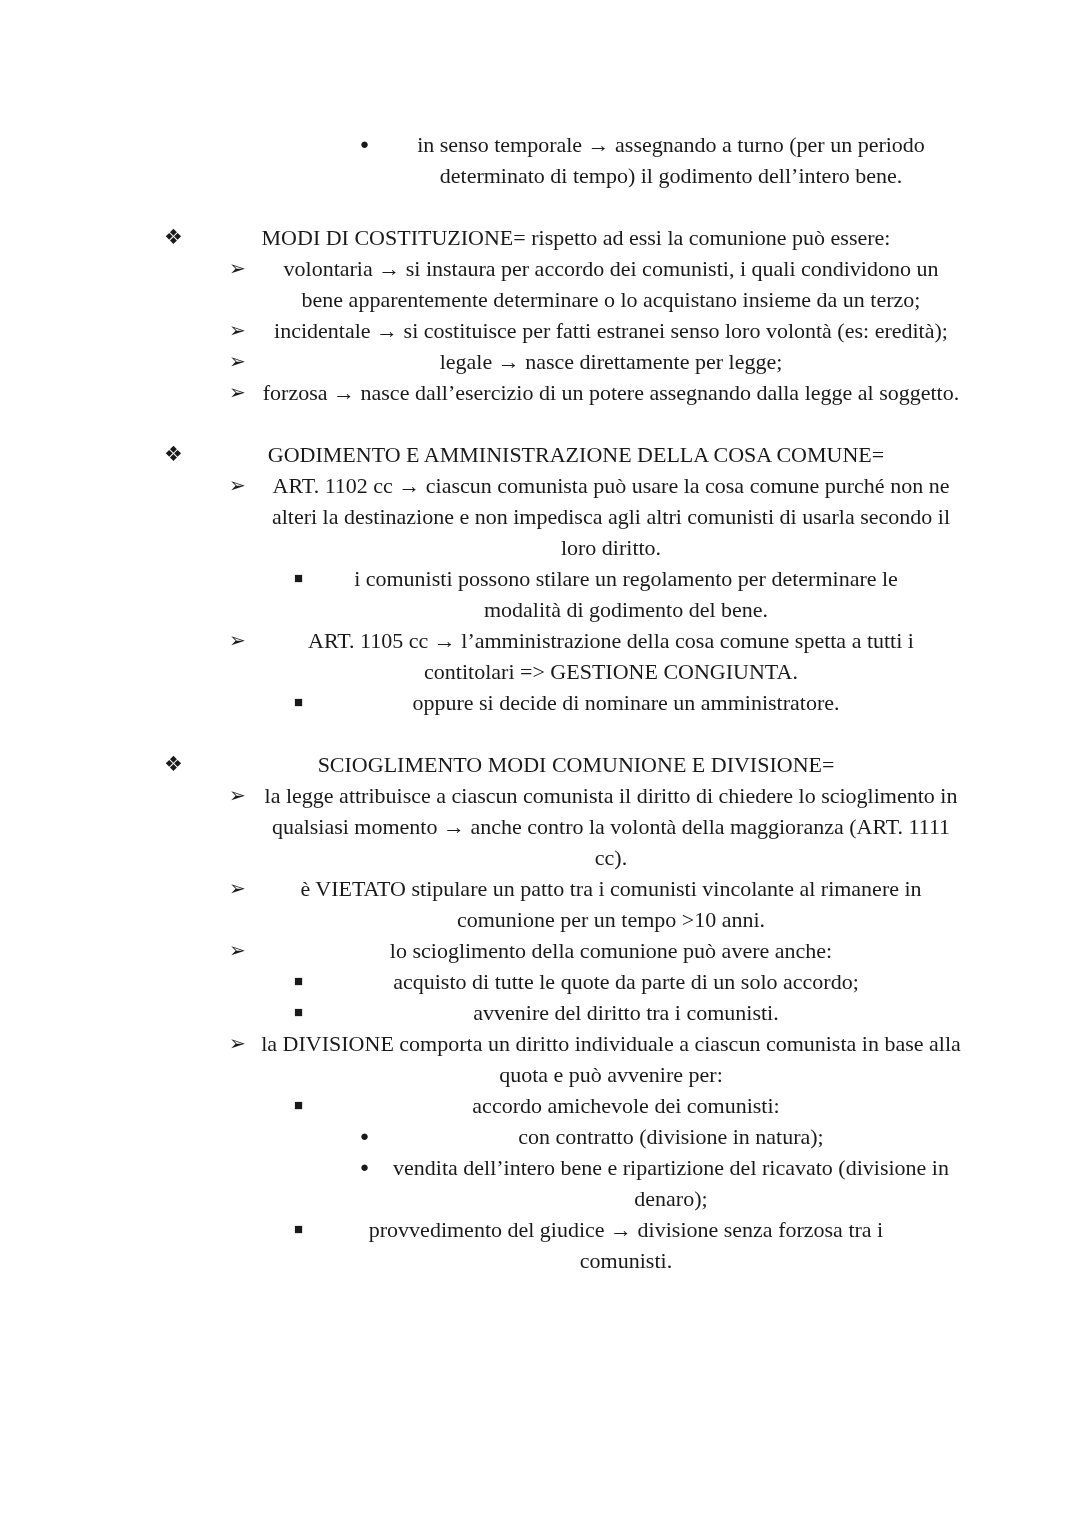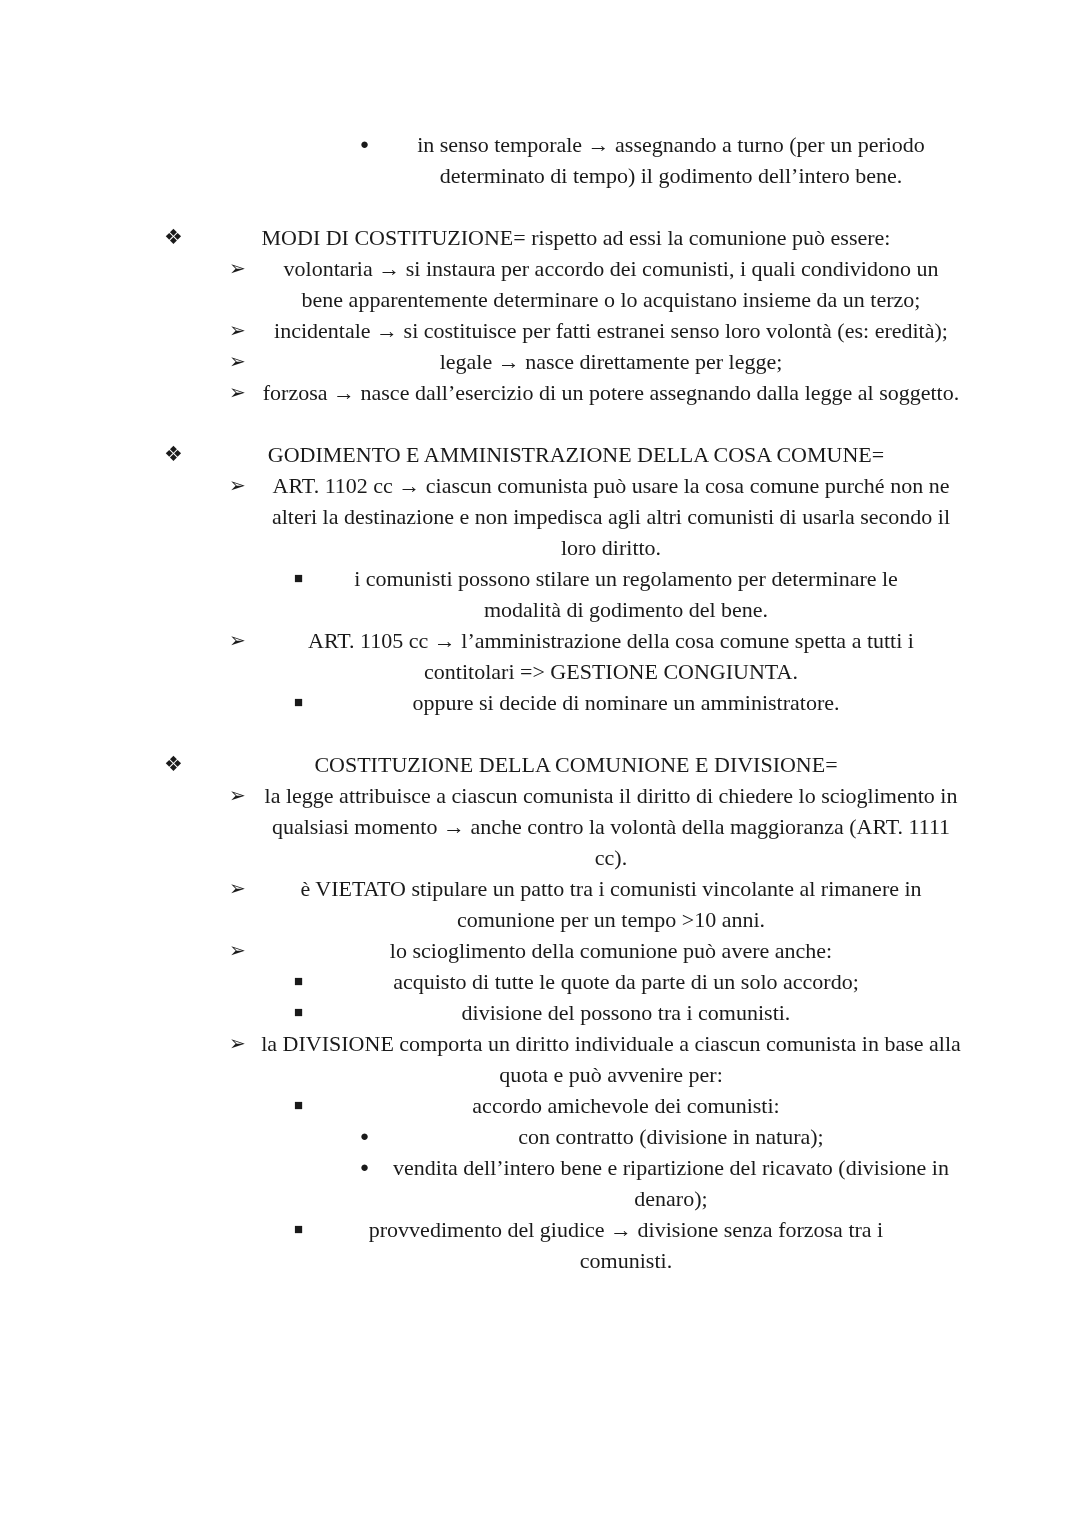--- a/index.html
+++ b/index.html
@@ -79,41 +79,41 @@
   </div>
   <div class="item lvl2">
     <span class="marker">■</span>
     <span class="text">oppure si decide di nominare un amministratore.</span>
   </div>
 
   <div class="gap"></div>
 
   <div class="item lvl0">
     <span class="marker">❖</span>
-    <span class="text">COSTITUZIONE DELLA COMUNIONE E DIVISIONE=</span>
+    <span class="text">SCIOGLIMENTO MODI COMUNIONE E DIVISIONE=</span>
   </div>
   <div class="item lvl1">
     <span class="marker">➢</span>
     <span class="text">la legge attribuisce a ciascun comunista il diritto di chiedere lo scioglimento in qualsiasi momento → anche contro la volontà della maggioranza (ART. 1111 cc).</span>
   </div>
   <div class="item lvl1">
     <span class="marker">➢</span>
     <span class="text">è VIETATO stipulare un patto tra i comunisti vincolante al rimanere in comunione per un tempo &gt;10 anni.</span>
   </div>
   <div class="item lvl1">
     <span class="marker">➢</span>
     <span class="text">lo scioglimento della comunione può avere anche:</span>
   </div>
   <div class="item lvl2">
     <span class="marker">■</span>
     <span class="text">acquisto di tutte le quote da parte di un solo accordo;</span>
   </div>
   <div class="item lvl2">
     <span class="marker">■</span>
-    <span class="text">divisione del possono tra i comunisti.</span>
+    <span class="text">avvenire del diritto tra i comunisti.</span>
   </div>
   <div class="item lvl1">
     <span class="marker">➢</span>
     <span class="text">la DIVISIONE comporta un diritto individuale a ciascun comunista in base alla quota e può avvenire per:</span>
   </div>
   <div class="item lvl2">
     <span class="marker">■</span>
     <span class="text">accordo amichevole dei comunisti:</span>
   </div>
   <div class="item lvl3">

